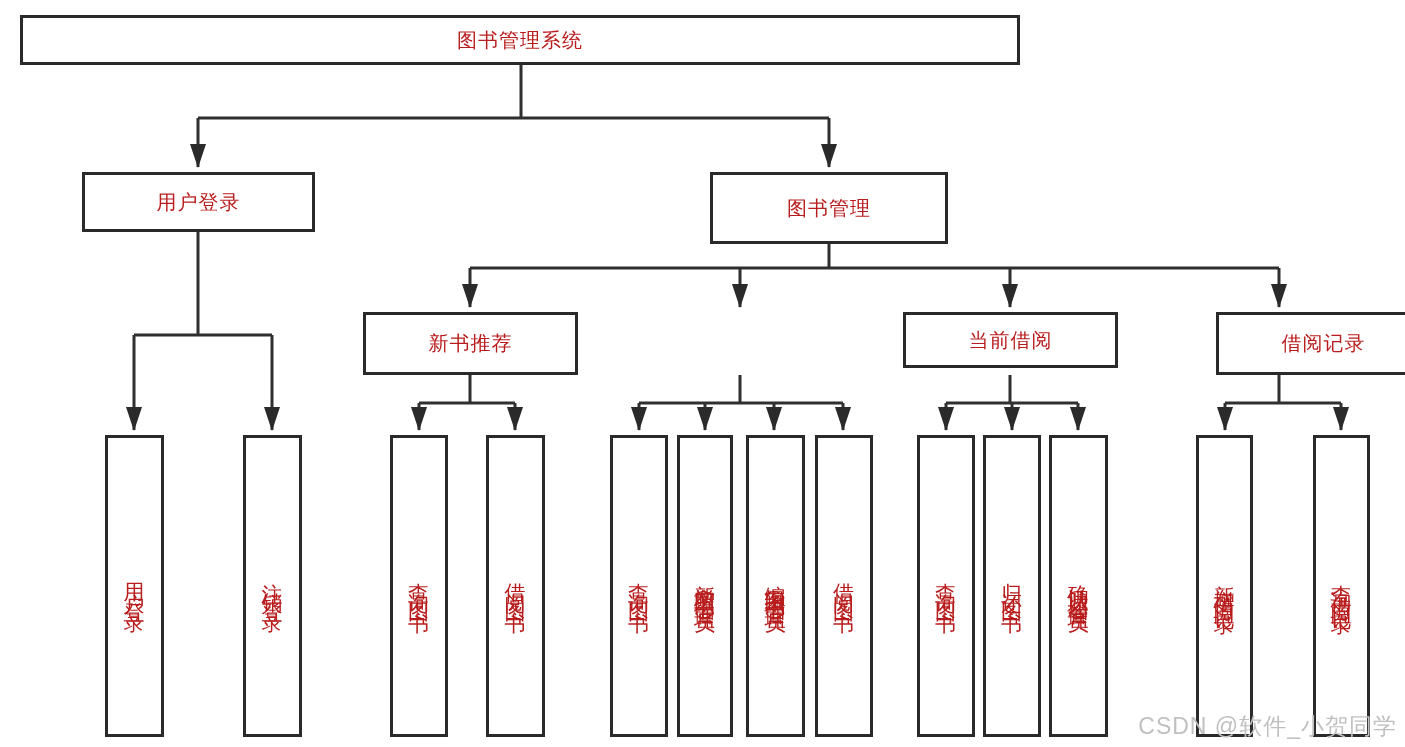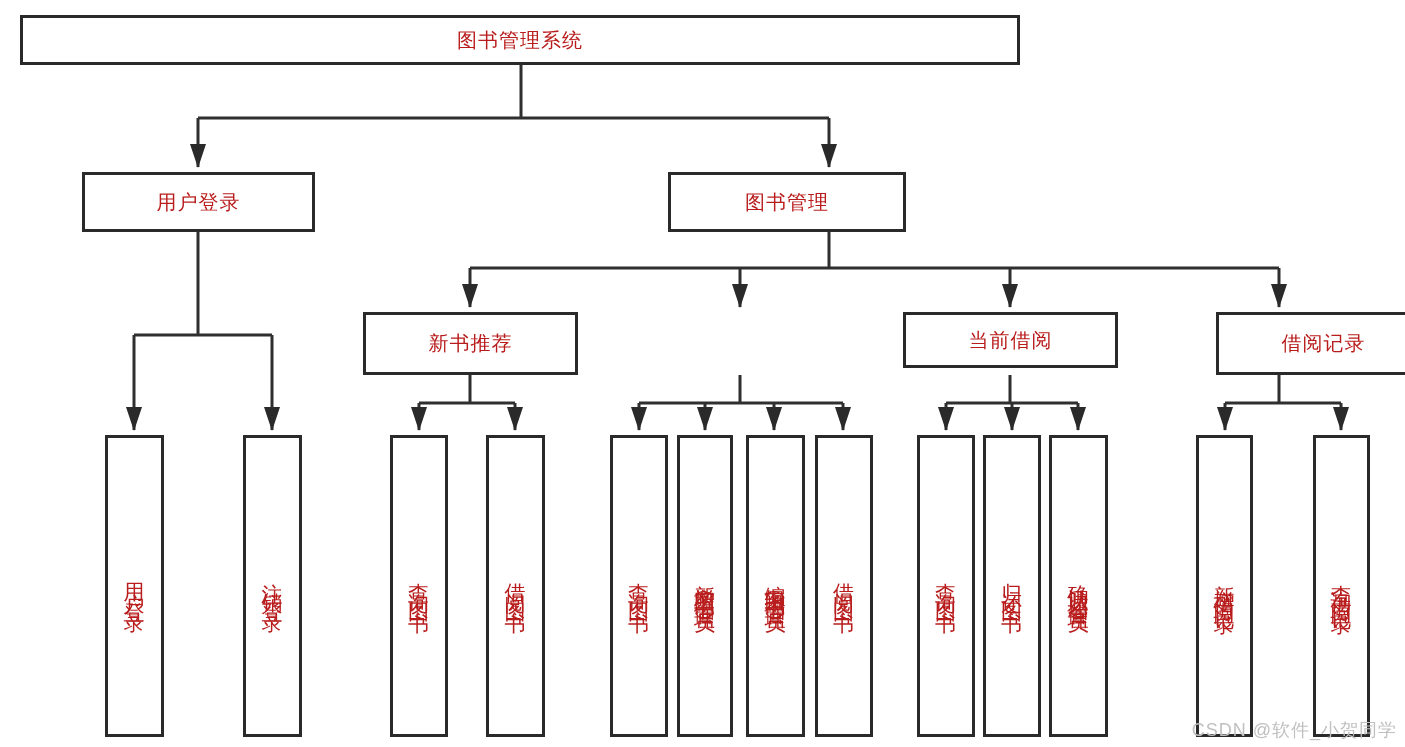--- a/index.html
+++ b/index.html
@@ -38,21 +38,21 @@
     letter-spacing: 10px;
     line-height: 1;
     white-space: normal;
   }
   .watermark {
     position: absolute;
     right: 8px;
     bottom: 5px;
     z-index: 3;
     color: #c0c0c0;
-    font-size: 18px;
+    font-size: 23px;
     letter-spacing: 1px;
     pointer-events: none;
   }
 </style>
 </head>
 <body>
 
 <div id="canvas">
 
   <svg id="connectors" viewBox="0 0 1405 747" xmlns="http://www.w3.org/2000/svg">
@@ -94,21 +94,21 @@
 
       <path d="M1279,375 V403 M1225,403 H1341"></path>
       <path d="M1225,403 V430" marker-end="url(#arrow)"></path>
       <path d="M1341,403 V430" marker-end="url(#arrow)"></path>
     </g>
   </svg>
 
   <div class="node" style="left:20px; top:15px; width:1000px; height:50px;">图书管理系统</div>
 
   <div class="node" style="left:82px; top:172px; width:233px; height:60px;">用户登录</div>
-  <div class="node" style="left:668px; top:172px; width:238px; height:60px;">图书管理</div>
+  <div class="node" style="left:710px; top:172px; width:238px; height:72px;">图书管理</div>
 
   <div class="node" style="left:363px; top:312px; width:215px; height:63px;">新书推荐</div>
   <div class="node" style="left:903px; top:312px; width:215px; height:56px;">当前借阅</div>
   <div class="node" style="left:1172px; top:312px; width:215px; height:63px;margin-left:44px;">借阅记录</div>
 
   <div class="node leaf" style="left:105px; top:435px; width:59px; height:302px;">用户登录</div>
   <div class="node leaf" style="left:243px; top:435px; width:59px; height:302px;">注销登录</div>
 
   <div class="node leaf" style="left:390px; top:435px; width:58px; height:302px;">查询图书</div>
   <div class="node leaf" style="left:486px; top:435px; width:59px; height:302px;">借阅图书</div>

